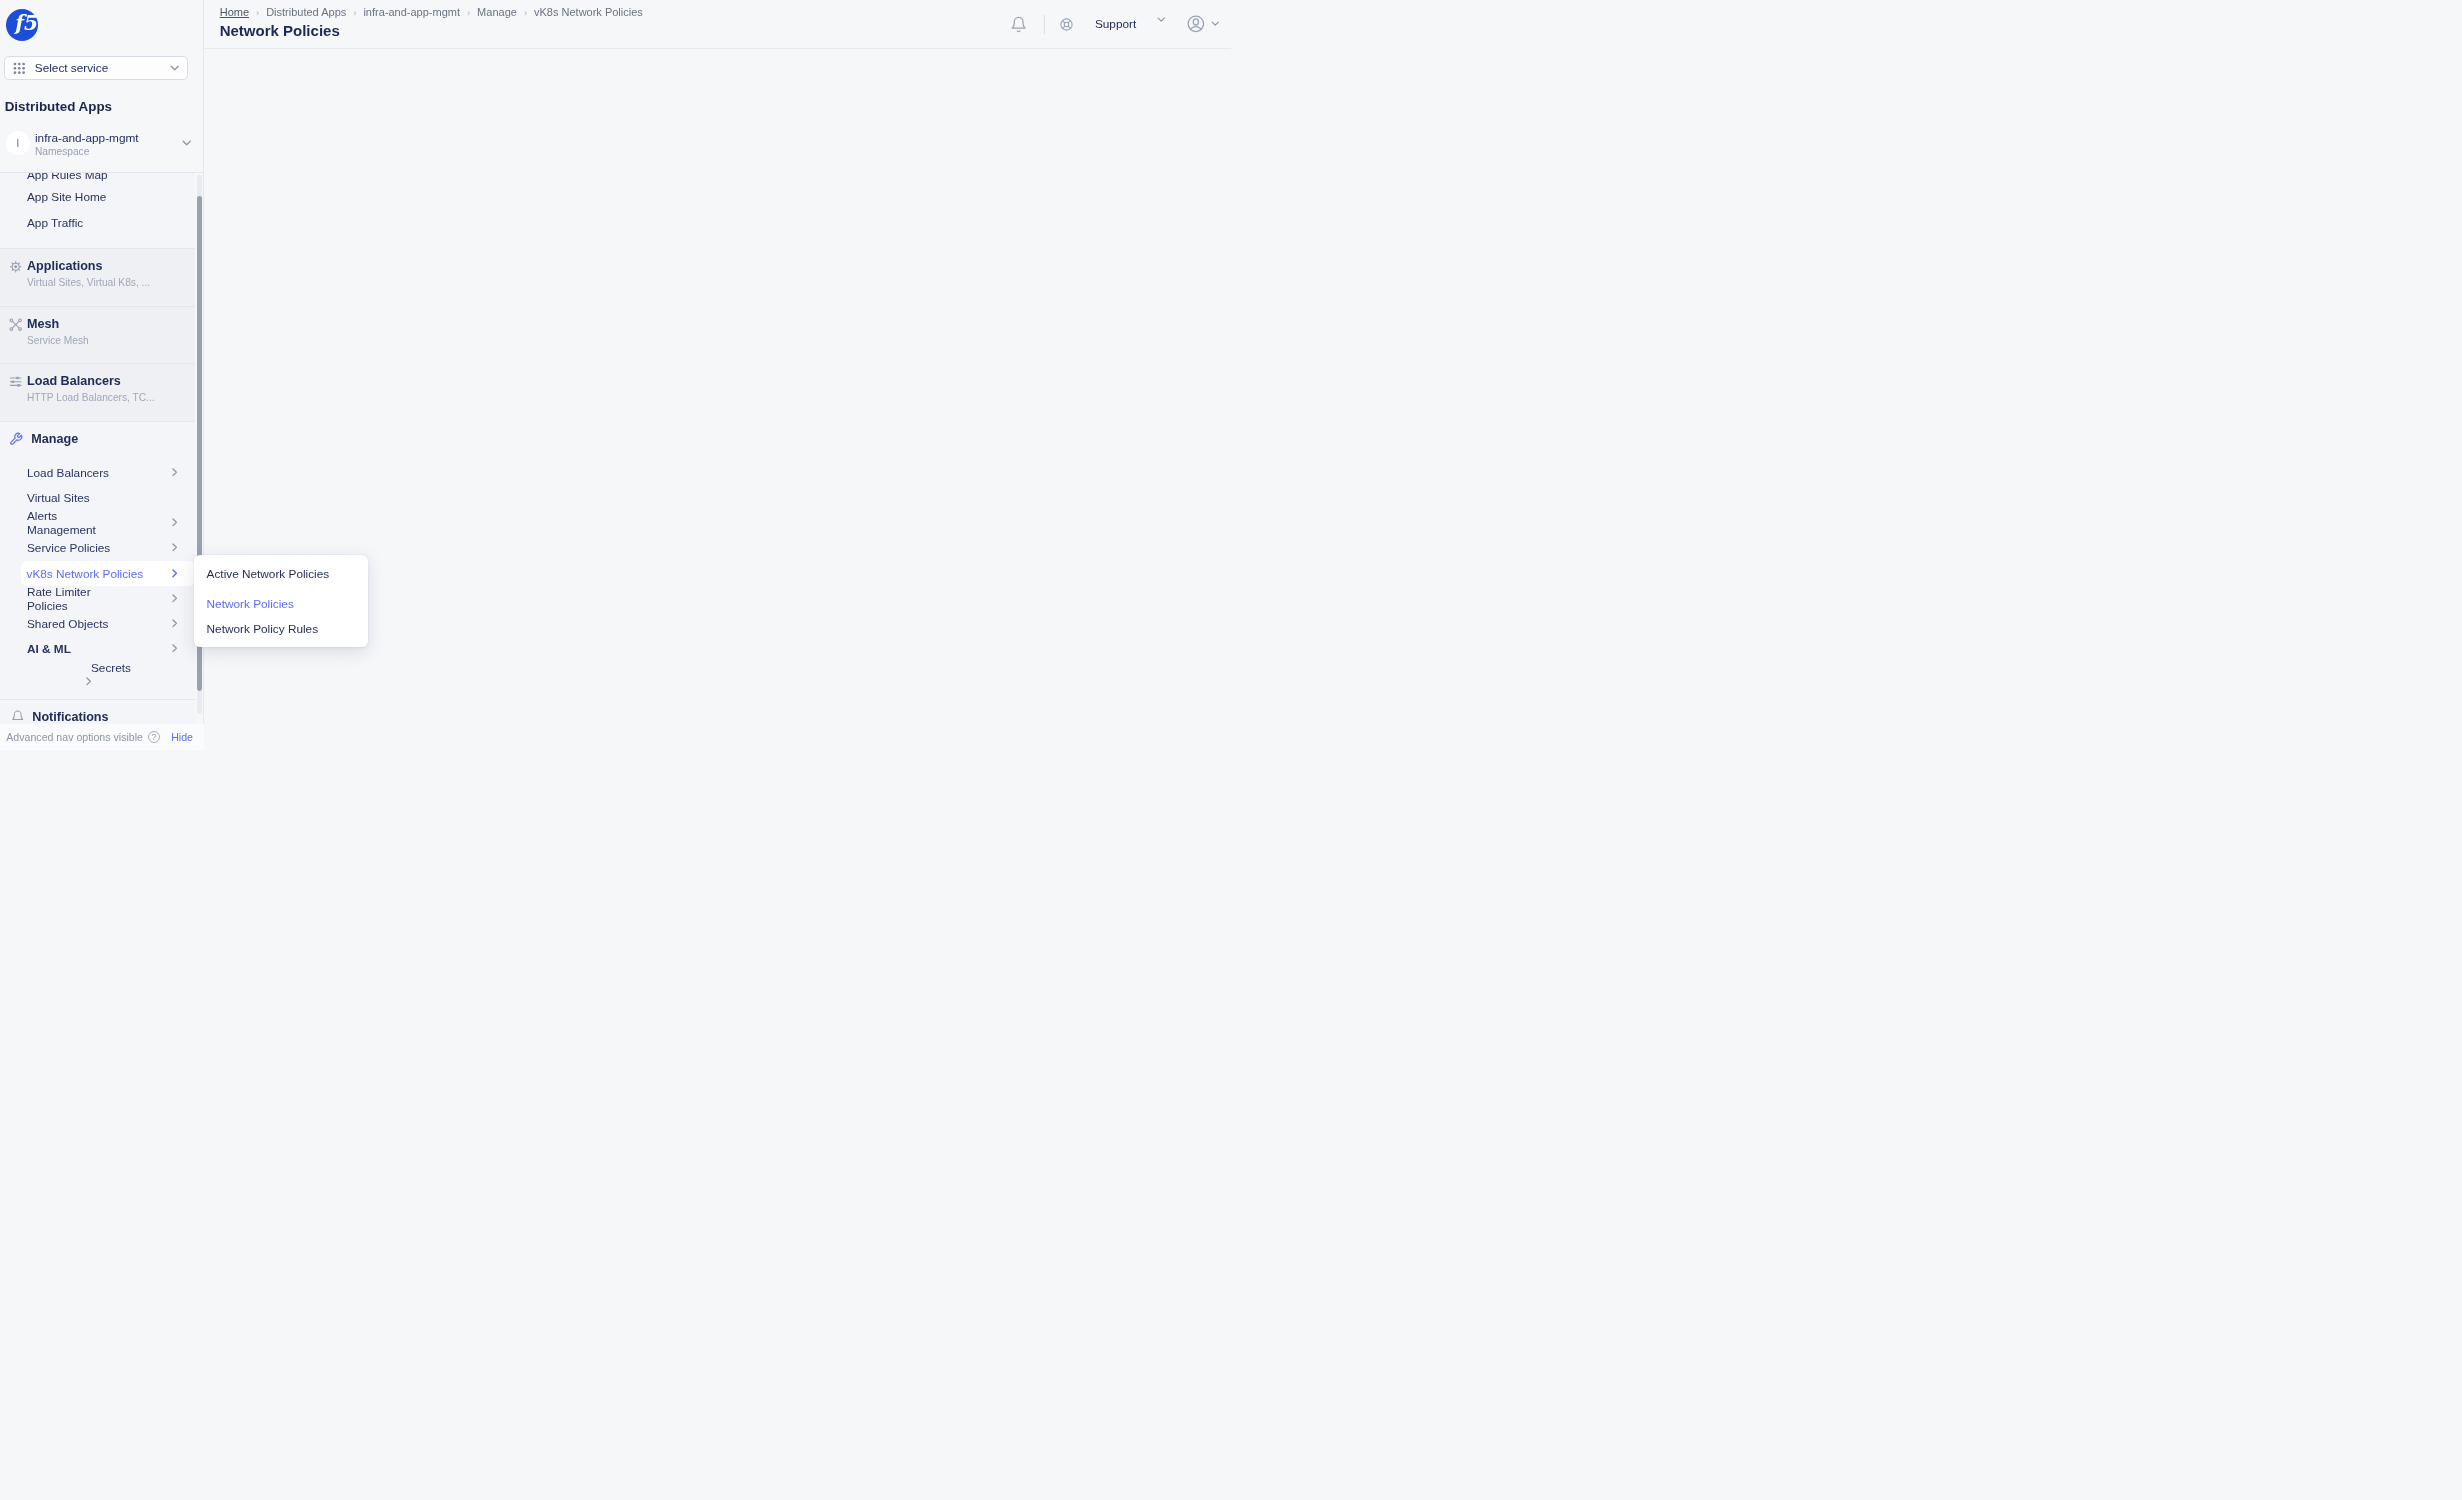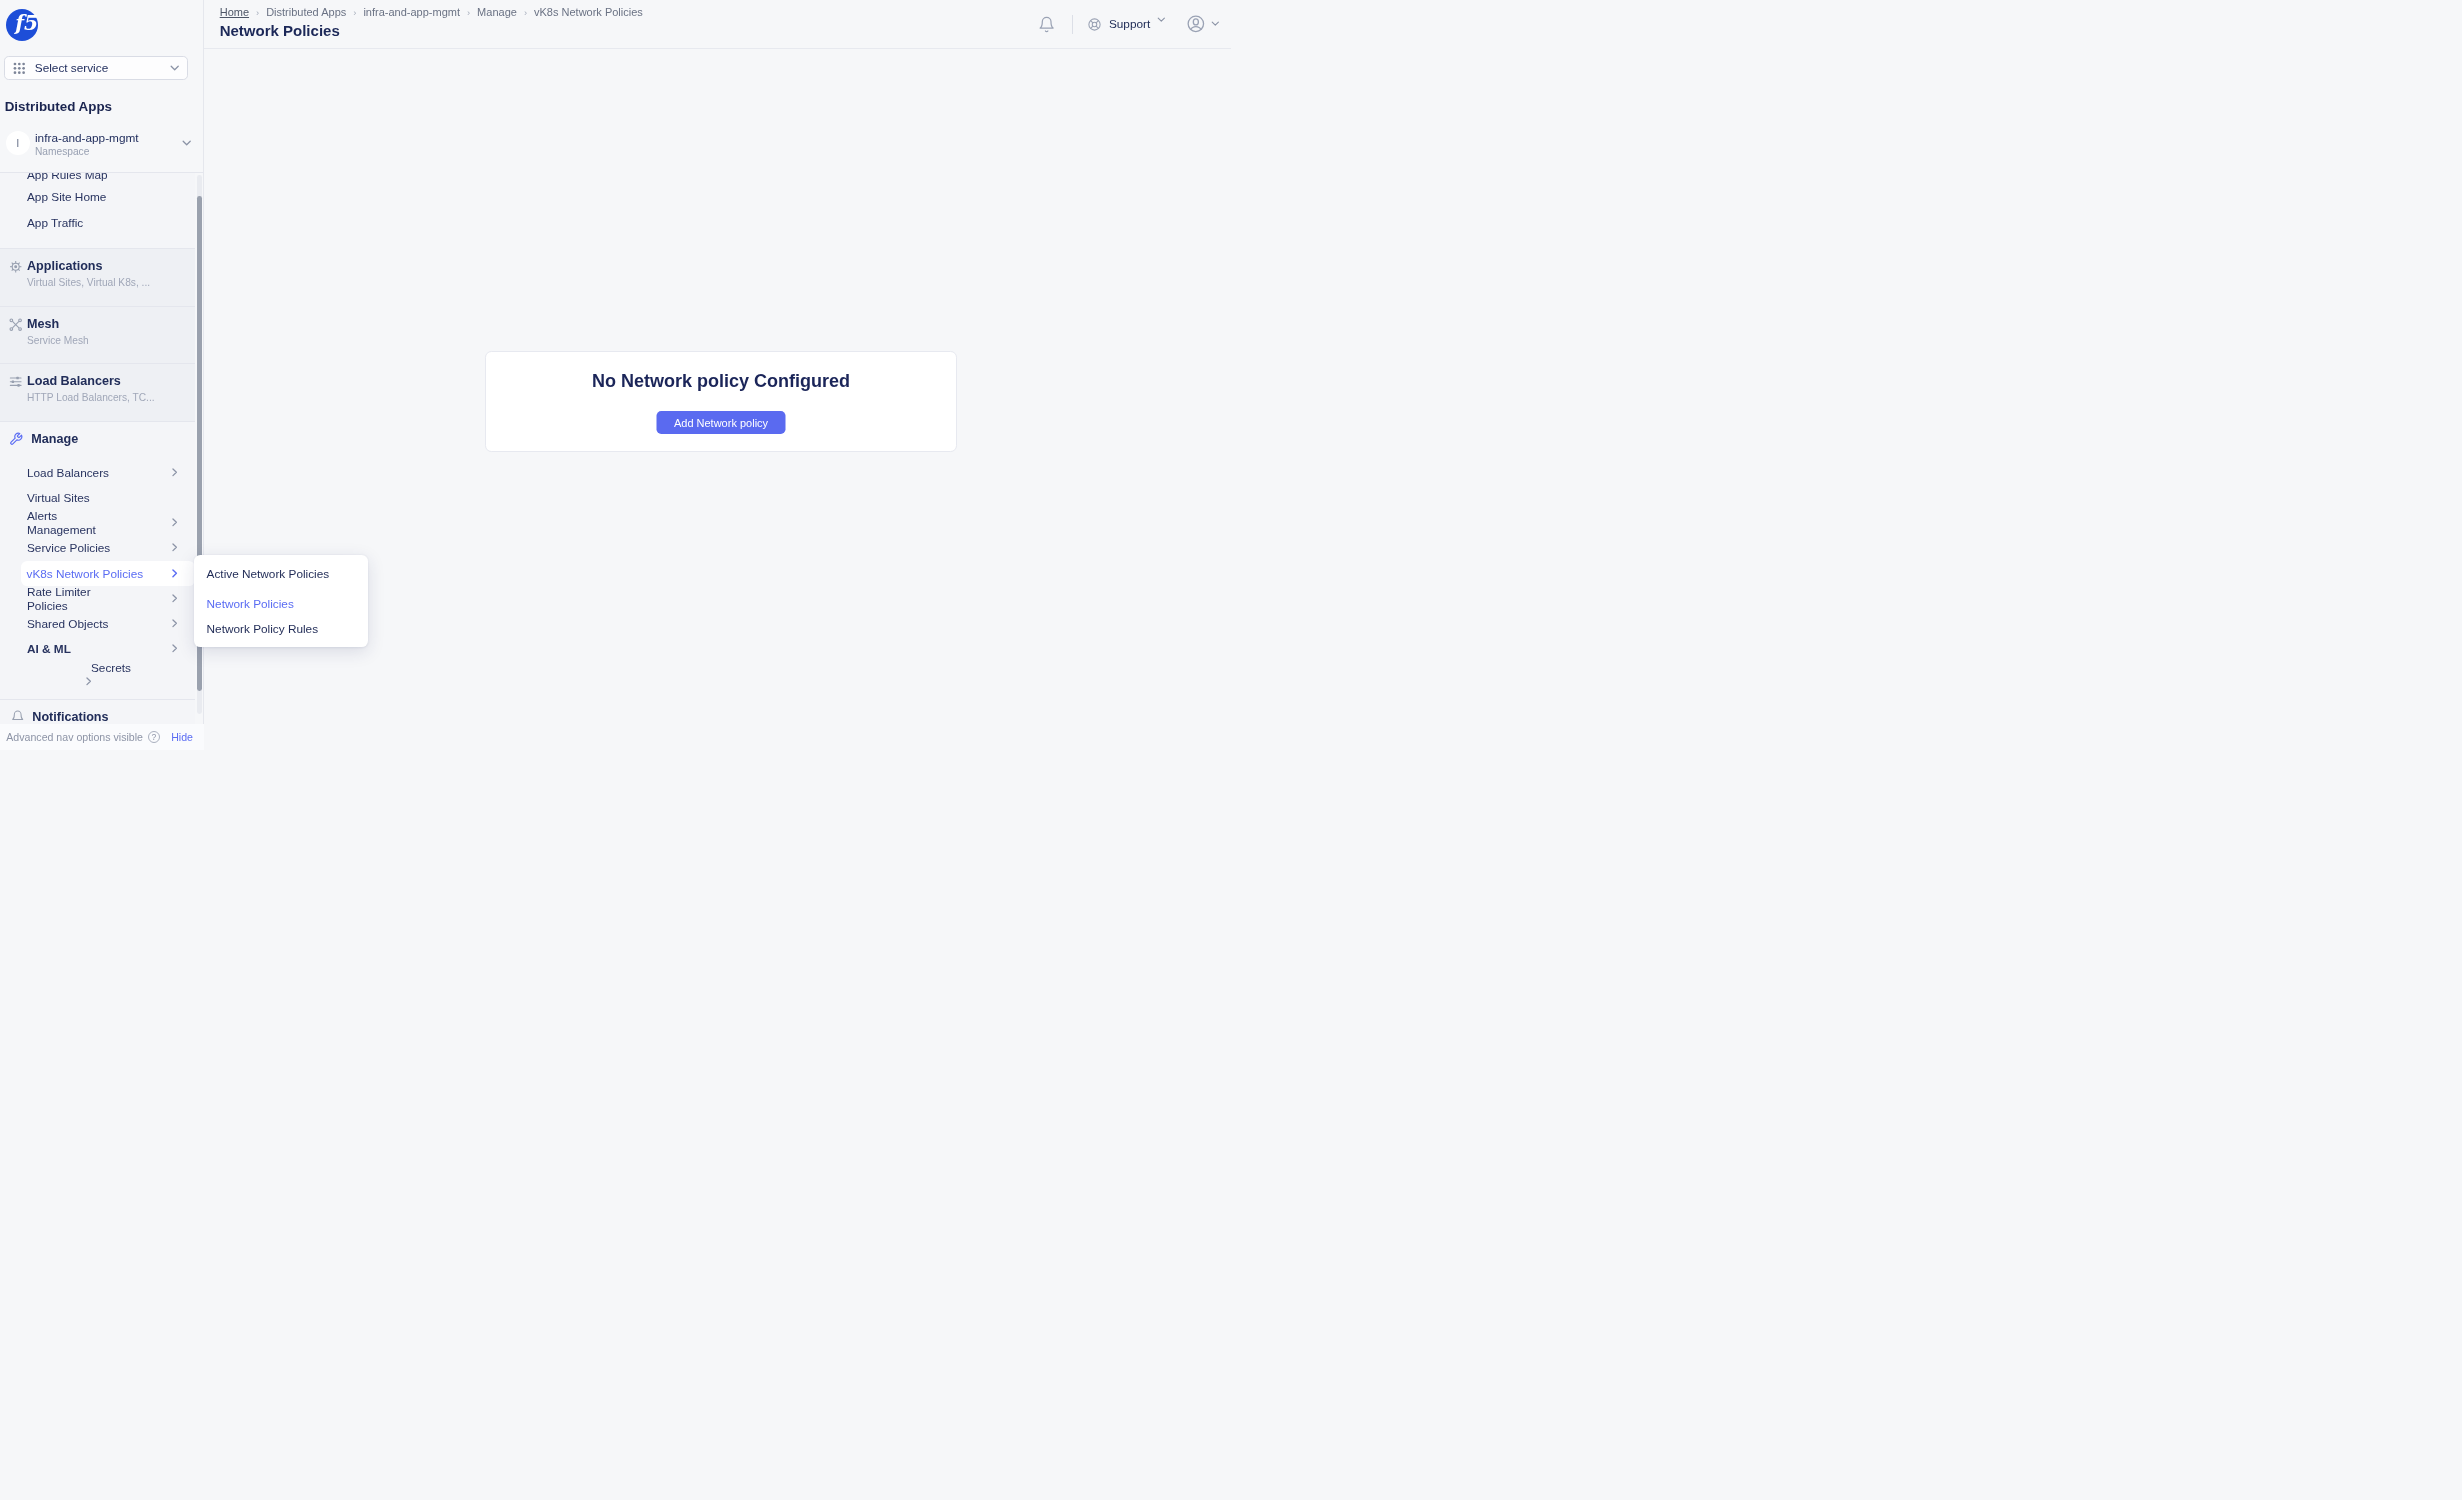--- a/index.html
+++ b/index.html
@@ -60,21 +60,21 @@
   
   .main{position:absolute;left:204px;top:0;width:1027px;height:750px;background:#f6f7f9;}
   .breadcrumb{position:absolute;left:15.7px;top:6.3px;display:flex;align-items:center;font-size:11px;color:#6a7284;}
   .breadcrumb .crumb{cursor:pointer;}
   .breadcrumb .home{color:#4d5566;text-decoration:underline;}
   .breadcrumb .sep{margin:0 7px;color:#a6adbc;font-size:9.4px;}
   .page-title{position:absolute;left:15.7px;top:22px;font-size:15px;font-weight:600;color:#1c2858;}
   .main-divider{position:absolute;left:0;top:48px;width:1027px;height:0.8px;background:#e7e9ef;}
   .header-right{position:absolute;right:11px;top:0;height:48px;display:flex;align-items:center;}
   .vdiv{width:0.8px;height:19px;background:#dcdfe7;margin:0 14px 0 17.3px;}
-  .support{display:flex;cursor:pointer;}
+  .support{display:flex;cursor:pointer;gap:14px;}
   .support .txt{margin-left:7px;font-size:11.8px;color:#1d2a55;}
   .acct{display:flex;align-items:center;margin-left:20.4px;cursor:pointer;}
 
   .card{position:absolute;left:281px;top:351px;width:472px;height:101px;background:#ffffff;border:0.8px solid #e7e9f0;border-radius:6.3px;box-sizing:border-box;}
   .card-title{position:absolute;left:0;width:100%;top:19px;text-align:center;font-size:18px;font-weight:700;color:#1b2559;}
   .card-btn{position:absolute;left:50%;transform:translateX(-50%);top:59px;width:129px;height:23px;background:#5a6af0;border:none;border-radius:4.7px;
             color:#ffffff;font-size:11px;font-family:"Liberation Sans",sans-serif;cursor:pointer;}
 </style>
 </head>
 <body>
@@ -350,18 +350,14 @@
       <span style="margin-left:5.5px;">
         <svg width="8.6" height="5.5" viewBox="0 0 12 8" fill="none" stroke="#8b93a6" stroke-width="1.6" stroke-linecap="round" stroke-linejoin="round">
             <polyline points="1.5,1.5 6,6 10.5,1.5"></polyline>
           </svg>
       </span>
     </span>
   </div>
 
   <div class="main-divider"></div>
 
-  <div class="card">
-    <div class="card-title">No Network policy Configured</div>
-    <button class="card-btn">Add Network policy</button>
-  </div>
 </div>
 
 
 </body></html>

